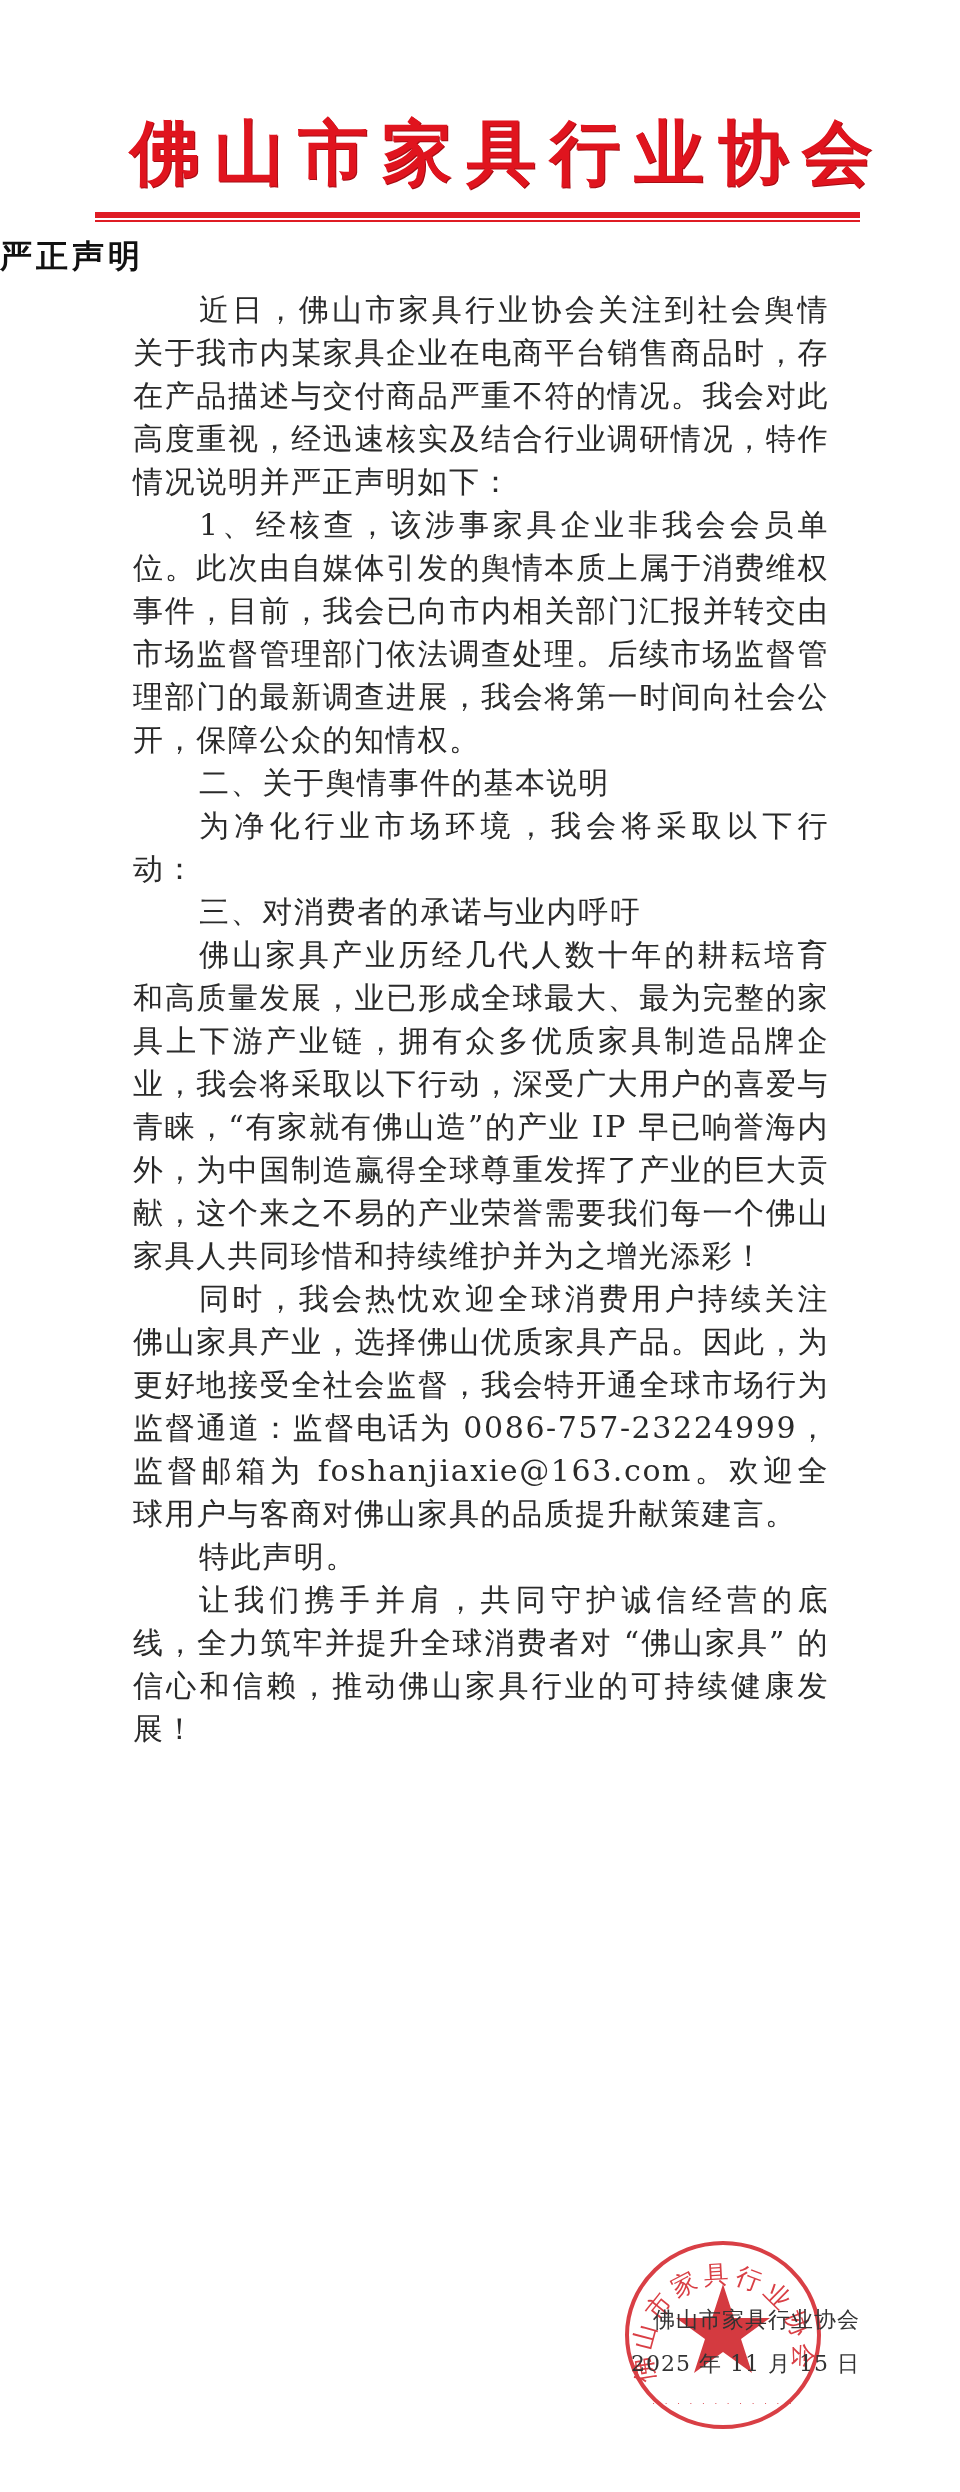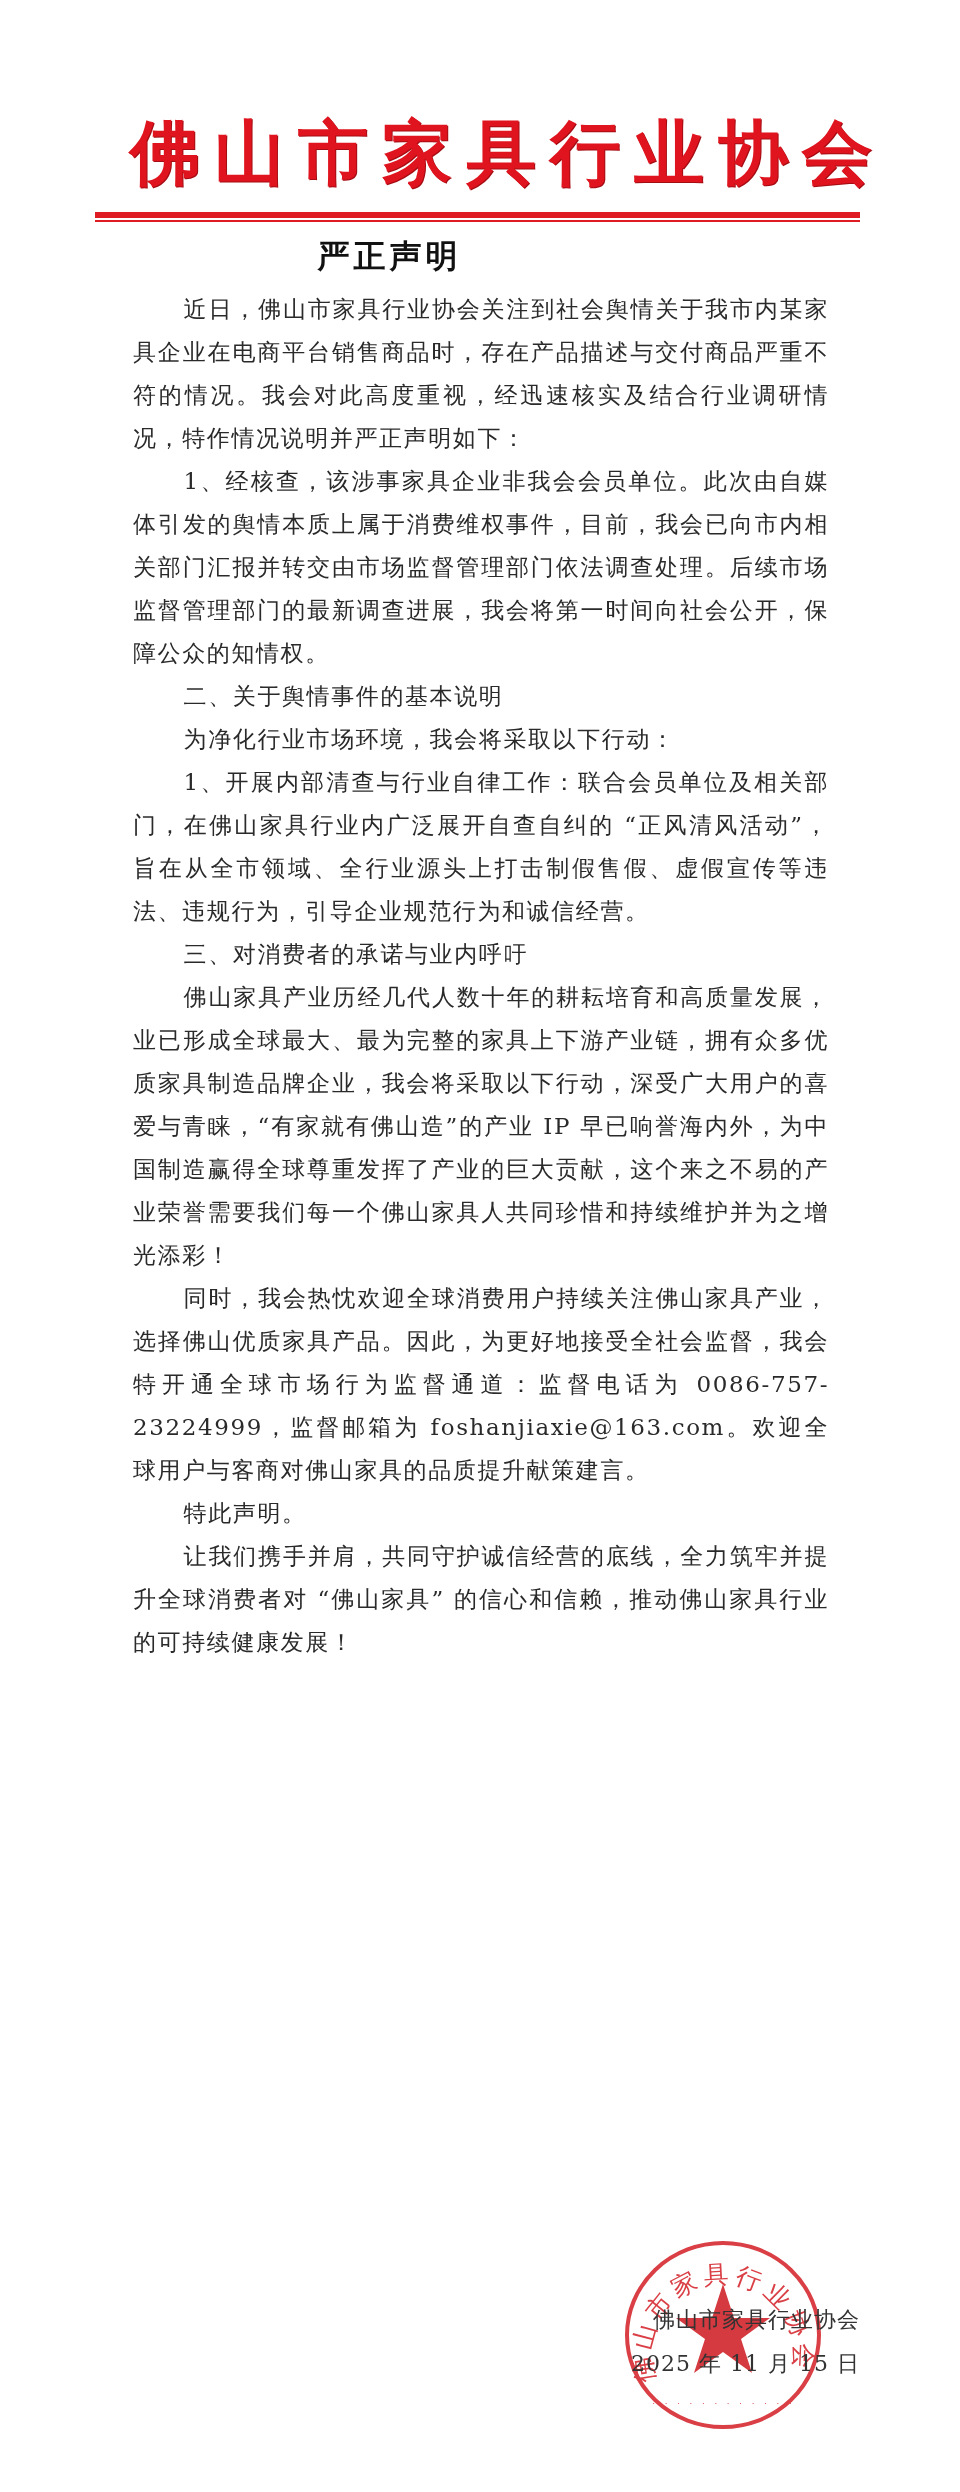--- a/index.html
+++ b/index.html
@@ -41,34 +41,34 @@
     }
     .red-rule.thin {
       top: 220px;
       height: 2px;
     }
     .doc-subtitle {
       position: absolute;
       left: 0;
       width: 779px;
       top: 234px;
-      text-align: center;
+      text-align: left;
       font-family: "DejaVu Sans", "Liberation Sans", sans-serif;
       font-size: 32px;
       line-height: 44px;
       font-weight: bold;
       color: #111;
       letter-spacing: 4px;
     }
     .body-text {
       position: absolute;
       left: 133px;
       top: 288px;
       width: 696px;
-      font-size: 23px;
+      font-size: 30px;
       line-height: 43px;
       letter-spacing: 1.6px;
       color: #2a2a2a;
       text-align: justify;
     }
     .body-text p {
       margin: 0;
       text-indent: 2.2em;
     }
     .body-text p.heading {
@@ -106,21 +106,20 @@
   <div class="red-rule thick"></div>
   <div class="red-rule thin"></div>
 
   <div class="doc-subtitle">严正声明</div>
 
   <div class="body-text">
     <p>近日，佛山市家具行业协会关注到社会舆情关于我市内某家具企业在电商平台销售商品时，存在产品描述与交付商品严重不符的情况。我会对此高度重视，经迅速核实及结合行业调研情况，特作情况说明并严正声明如下：</p>
     <p>1、经核查，该涉事家具企业非我会会员单位。此次由自媒体引发的舆情本质上属于消费维权事件，目前，我会已向市内相关部门汇报并转交由市场监督管理部门依法调查处理。后续市场监督管理部门的最新调查进展，我会将第一时间向社会公开，保障公众的知情权。</p>
     <p class="heading">二、关于舆情事件的基本说明</p>
     <p>为净化行业市场环境，我会将采取以下行动：</p>
-    <p>1、开展内部清查与行业自律工作：联合会员单位及相关部门，在佛山家具行业内广泛展开自查自纠的 “正风清风活动”，旨在从全市领域、全行业源头上打击制假售假、虚假宣传等违法、违规行为，引导企业规范行为和诚信经营。</p>
     <p class="heading">三、对消费者的承诺与业内呼吁</p>
     <p>佛山家具产业历经几代人数十年的耕耘培育和高质量发展，业已形成全球最大、最为完整的家具上下游产业链，拥有众多优质家具制造品牌企业，我会将采取以下行动，深受广大用户的喜爱与青睐，“有家就有佛山造”的产业 IP 早已响誉海内外，为中国制造赢得全球尊重发挥了产业的巨大贡献，这个来之不易的产业荣誉需要我们每一个佛山家具人共同珍惜和持续维护并为之增光添彩！</p>
     <p>同时，我会热忱欢迎全球消费用户持续关注佛山家具产业，选择佛山优质家具产品。因此，为更好地接受全社会监督，我会特开通全球市场行为监督通道：监督电话为 0086-757-23224999，监督邮箱为 foshanjiaxie@163.com。欢迎全球用户与客商对佛山家具的品质提升献策建言。</p>
     <p>特此声明。</p>
     <p>让我们携手并肩，共同守护诚信经营的底线，全力筑牢并提升全球消费者对 “佛山家具” 的信心和信赖，推动佛山家具行业的可持续健康发展！</p>
   </div>
 
   <svg class="seal" viewBox="0 0 206 198" xmlns="http://www.w3.org/2000/svg">
     <defs>
       <path id="sealArc" d="M 38 150 A 72 72 0 1 1 168 150" fill="none"></path>

